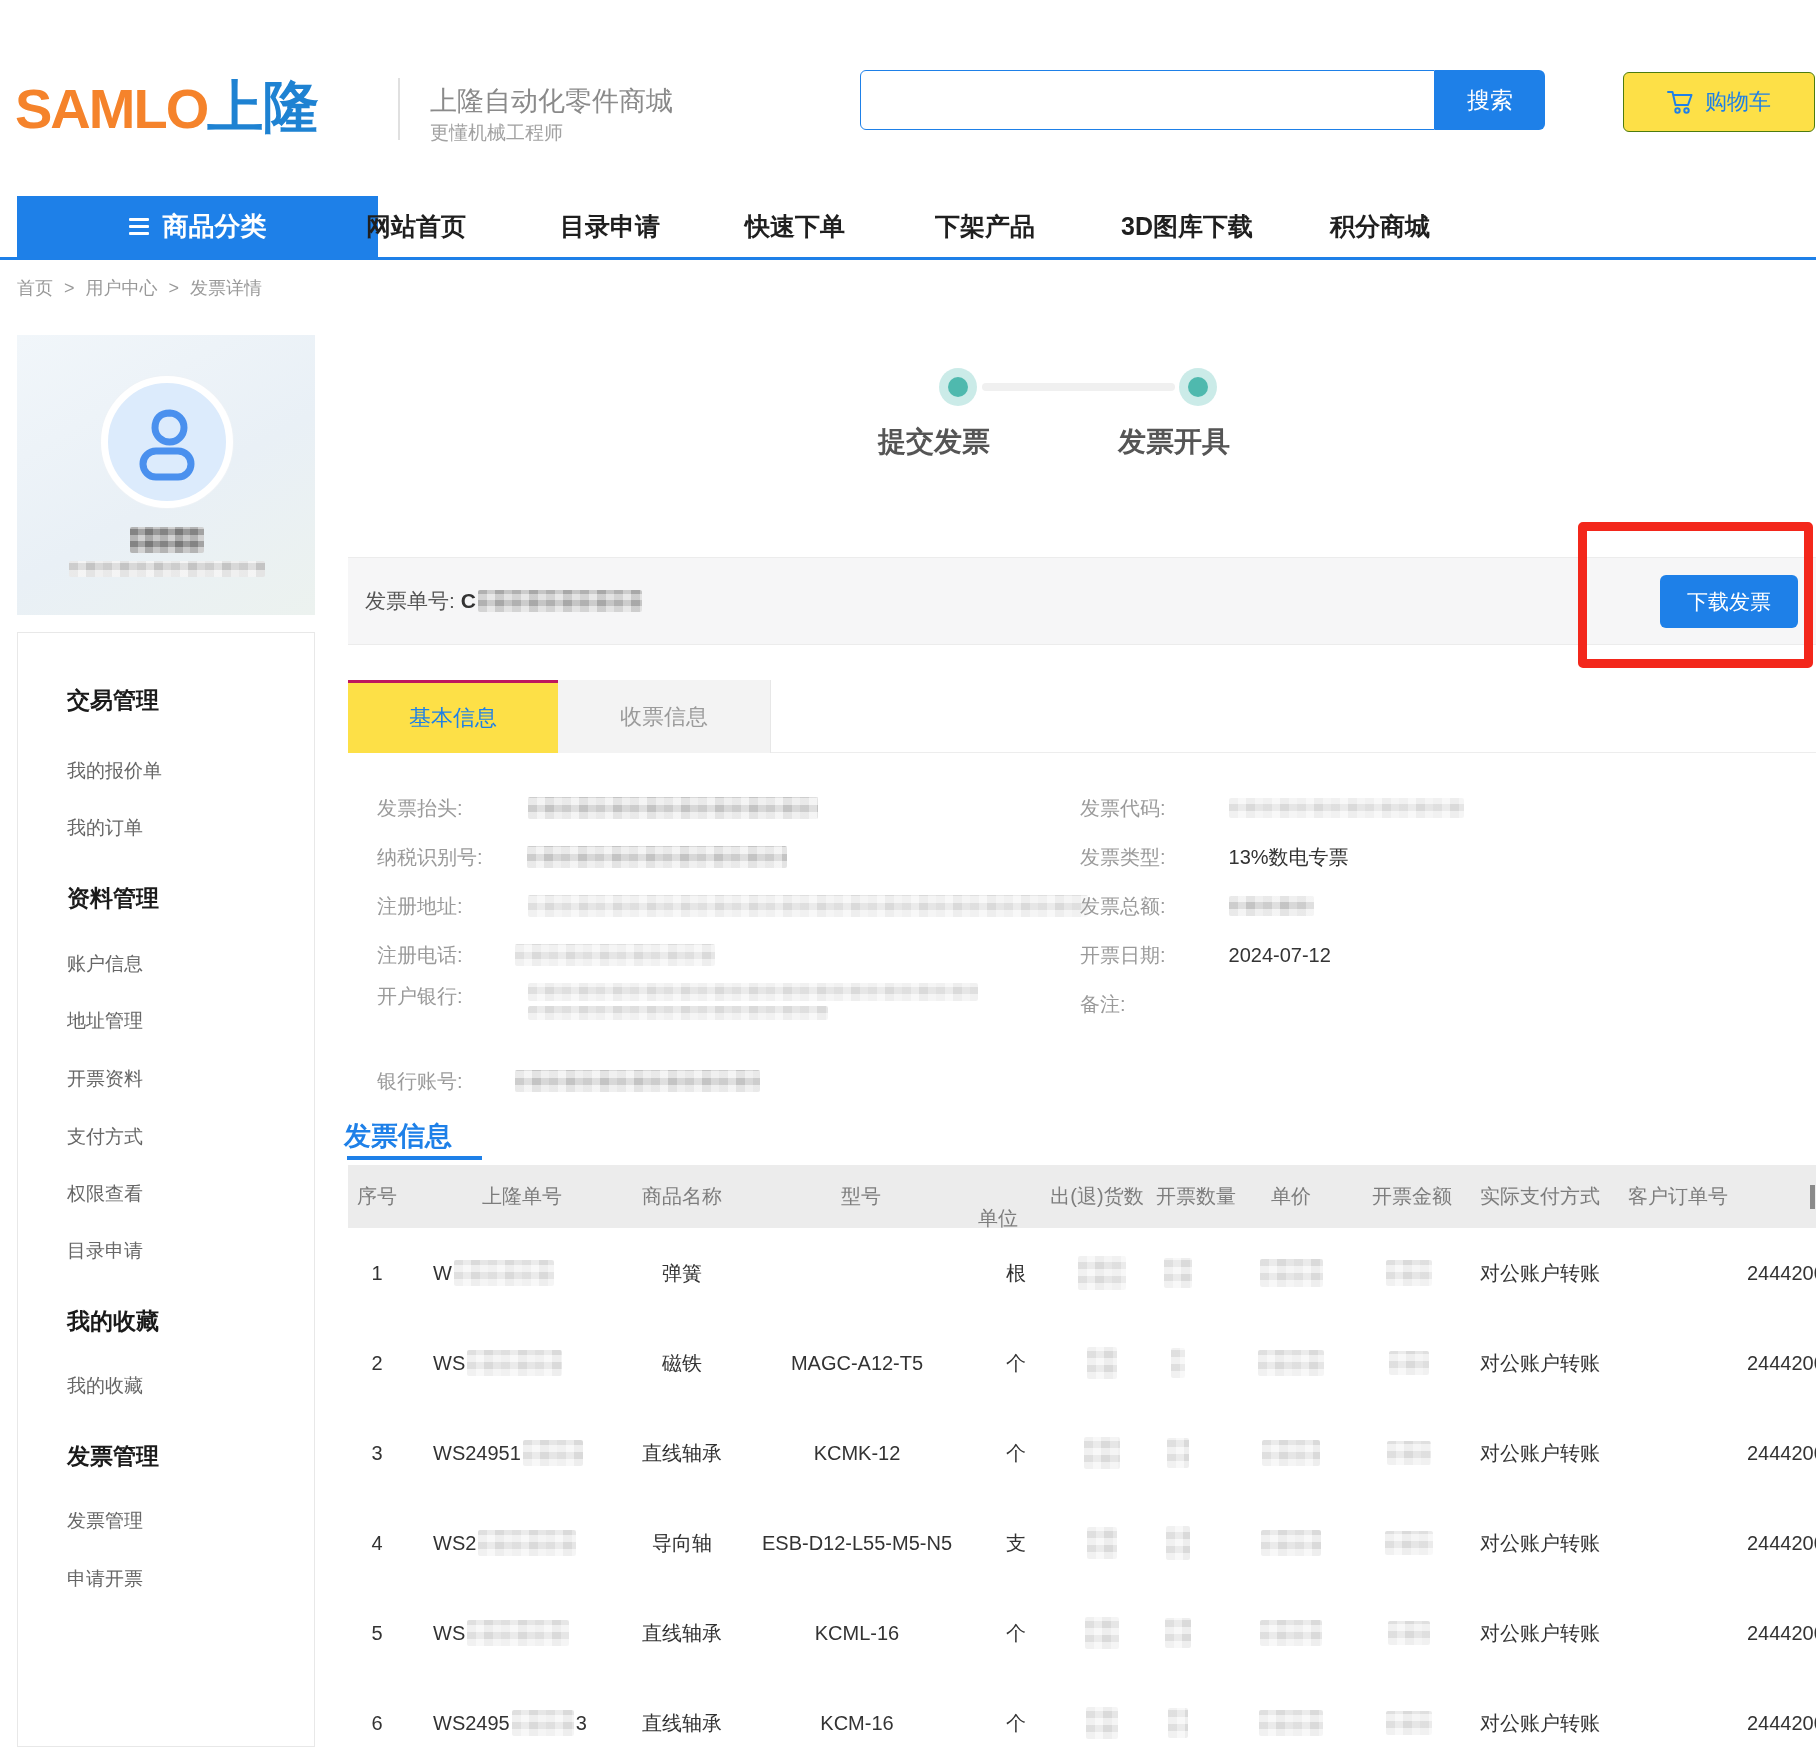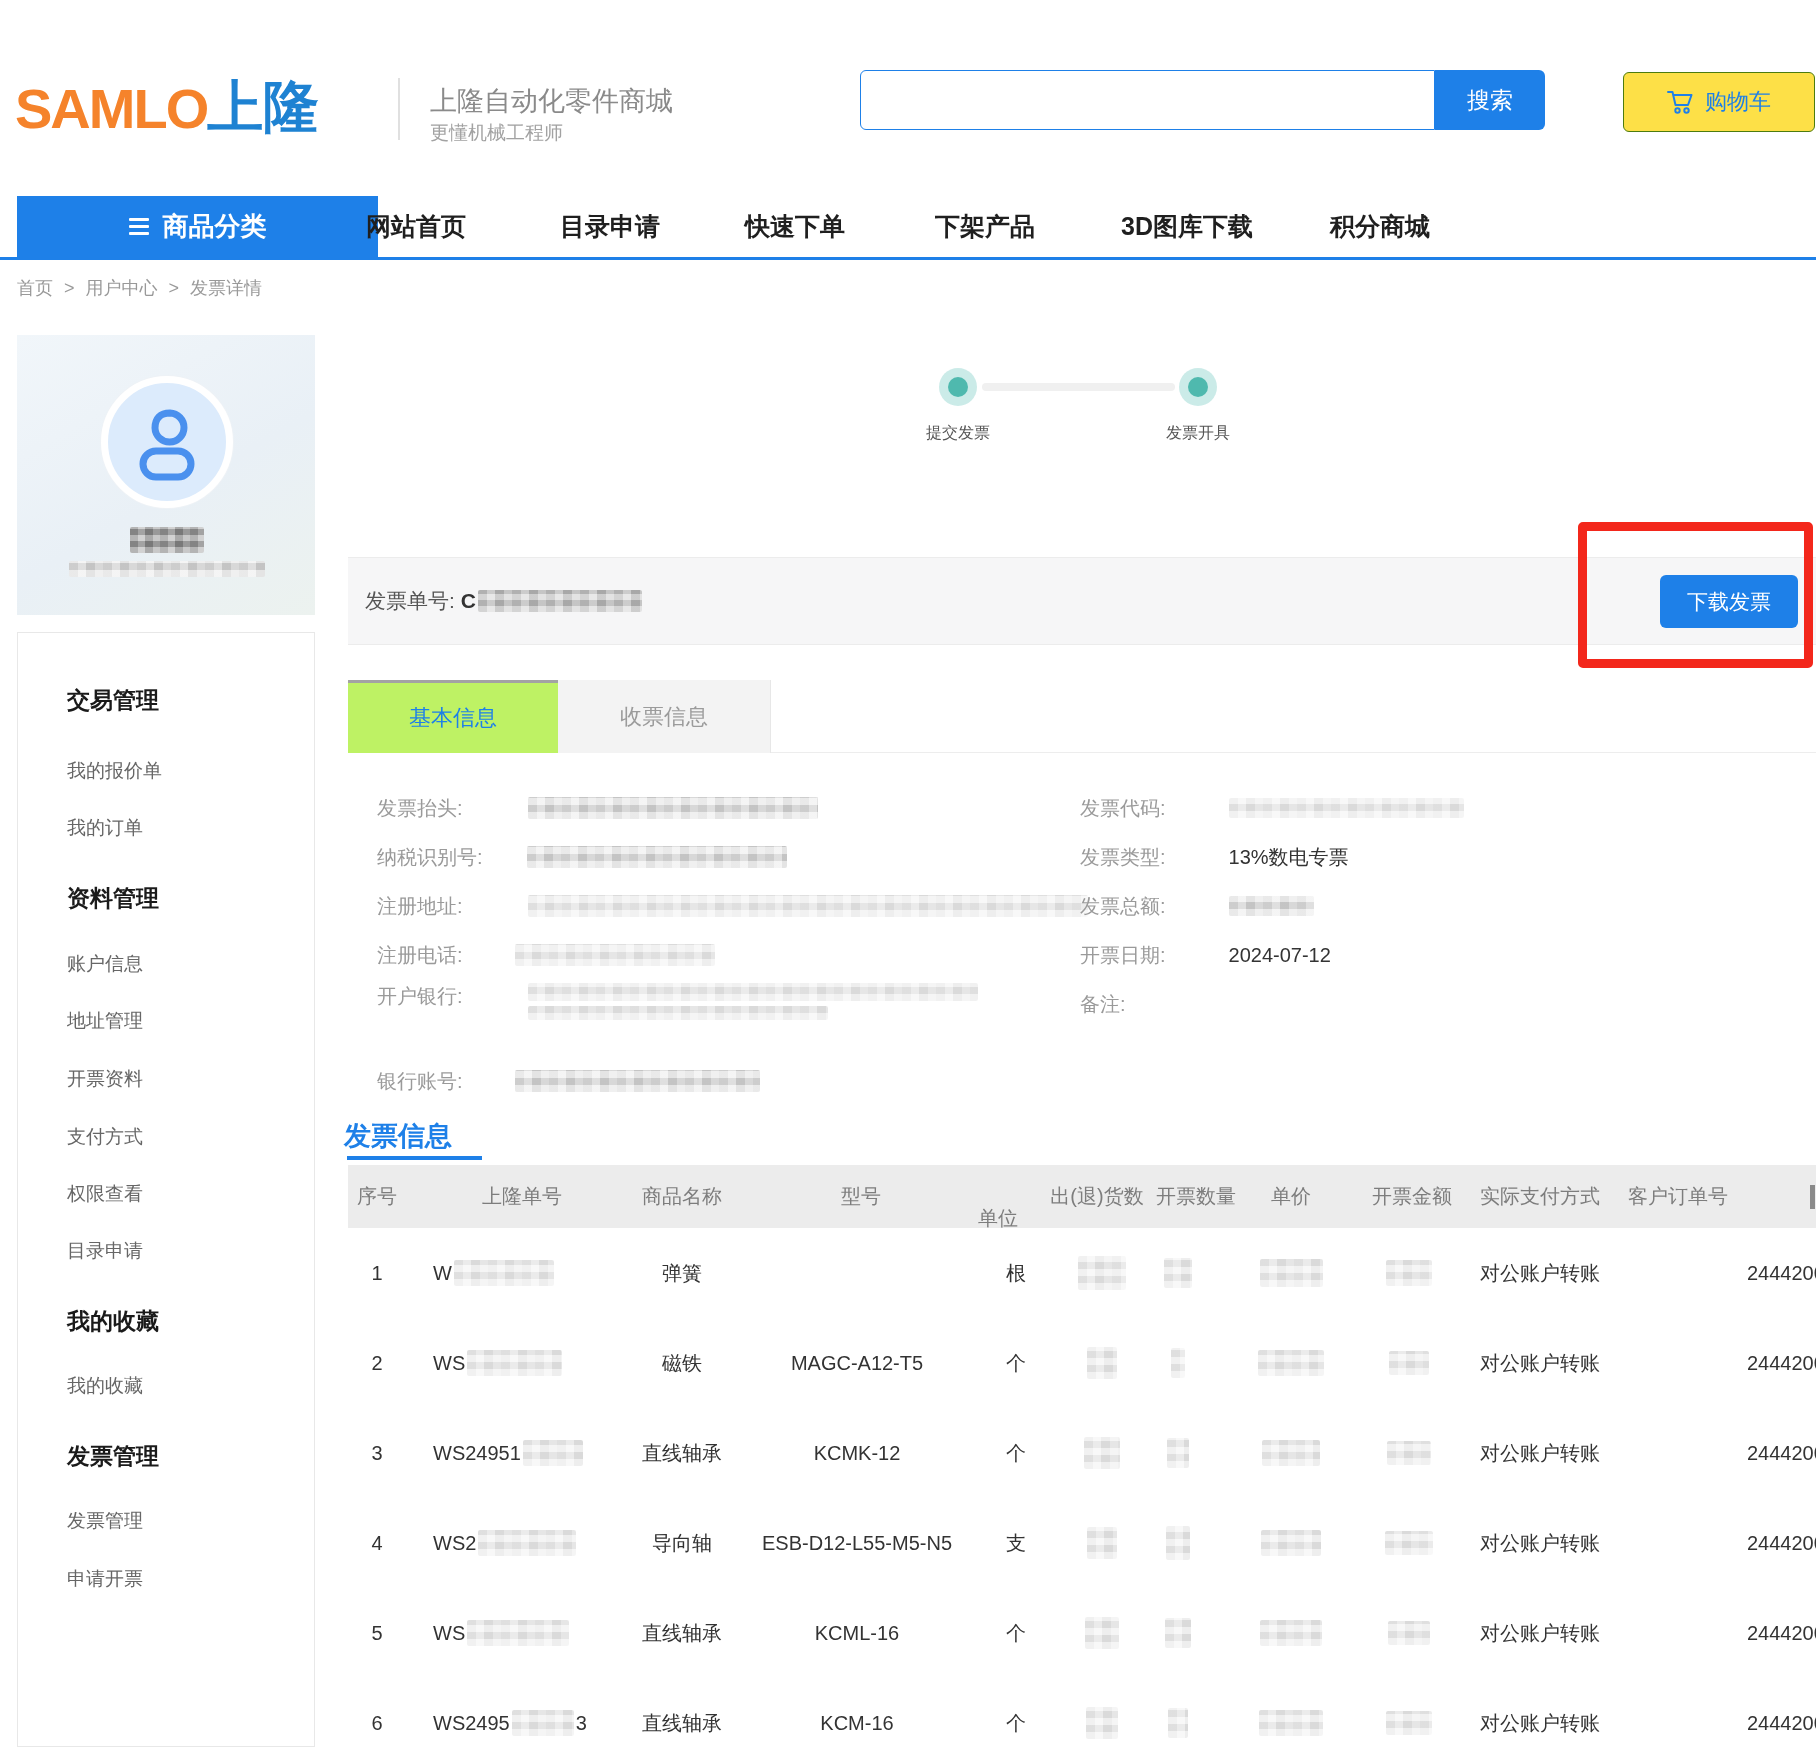--- a/index.html
+++ b/index.html
@@ -51,37 +51,37 @@
           border:7px solid #fff;box-shadow:0 0 0 1px #eef2f6;display:flex;align-items:center;justify-content:center;}
   .menu-card{left:17px;top:632px;width:298px;height:1115px;background:#fff;border:1px solid #e8e8e8;box-sizing:border-box;}
   .m-t{left:49px;font-size:23px;font-weight:bold;color:#1a1a1a;height:28px;line-height:28px;cursor:pointer;}
   .m-i{left:49px;font-size:19px;color:#666;height:28px;line-height:28px;cursor:pointer;}
 
   
   .step-dot{width:38px;height:38px;border-radius:50%;background:rgba(82,190,180,.30);
             display:flex;align-items:center;justify-content:center;}
   .step-dot i{display:block;width:20px;height:20px;border-radius:50%;background:#4fb9ae;}
   .step-line{height:8px;background:#f0f0f0;border-radius:4px;}
-  .step-label{width:160px;text-align:center;font-size:16px;color:#555;}
+  .step-label{width:160px;font-size:28px;color:#555;font-weight:bold;}
 
   
   .inv-bar{left:348px;top:557px;width:1468px;height:88px;background:#f6f6f7;
            border-top:1px solid #ececec;border-bottom:1px solid #ececec;box-sizing:border-box;}
   .inv-label{font-size:21px;color:#555;}
   .inv-prefix{font-size:21px;font-weight:bold;color:#333;margin-left:6px;}
   .dl-btn{left:1660px;top:575px;width:138px;height:53px;background:#1e80e8;color:#fff;border:none;
           border-radius:6px;font-size:21px;cursor:pointer;}
   .red-box{left:1578px;top:522px;width:235px;height:146px;border:9px solid #f3271b;border-radius:5px;
            box-sizing:border-box;pointer-events:none;}
 
   
   .tabstrip{left:348px;top:680px;width:1468px;height:73px;border-bottom:1px solid #ededed;box-sizing:border-box;}
   .tab{top:0;height:73px;display:flex;align-items:center;justify-content:center;font-size:22px;
        box-sizing:border-box;cursor:pointer;}
-  .tab-active{left:0;width:210px;background:#bef264;color:#1e80e8;border-top:3px solid #a3a3a3;}
+  .tab-active{left:0;width:210px;background:#fde047;color:#1e80e8;border-top:3px solid #be185d;}
   .tab-idle{left:210px;width:213px;background:#f3f3f3;color:#9b9b9b;border-right:1px solid #e7e7e7;}
 
   
   .f-label{font-size:20px;color:#9a9a9a;white-space:nowrap;}
   .f-value{font-size:20px;color:#333;white-space:nowrap;}
   .f-row{height:26px;display:flex;align-items:center;}
 
   
   .sec-title{left:344px;top:1118px;font-size:27px;font-weight:bold;color:#1e80e8;}
   .sec-underline{left:347px;top:1156px;width:135px;height:4px;background:#1e80e8;}

